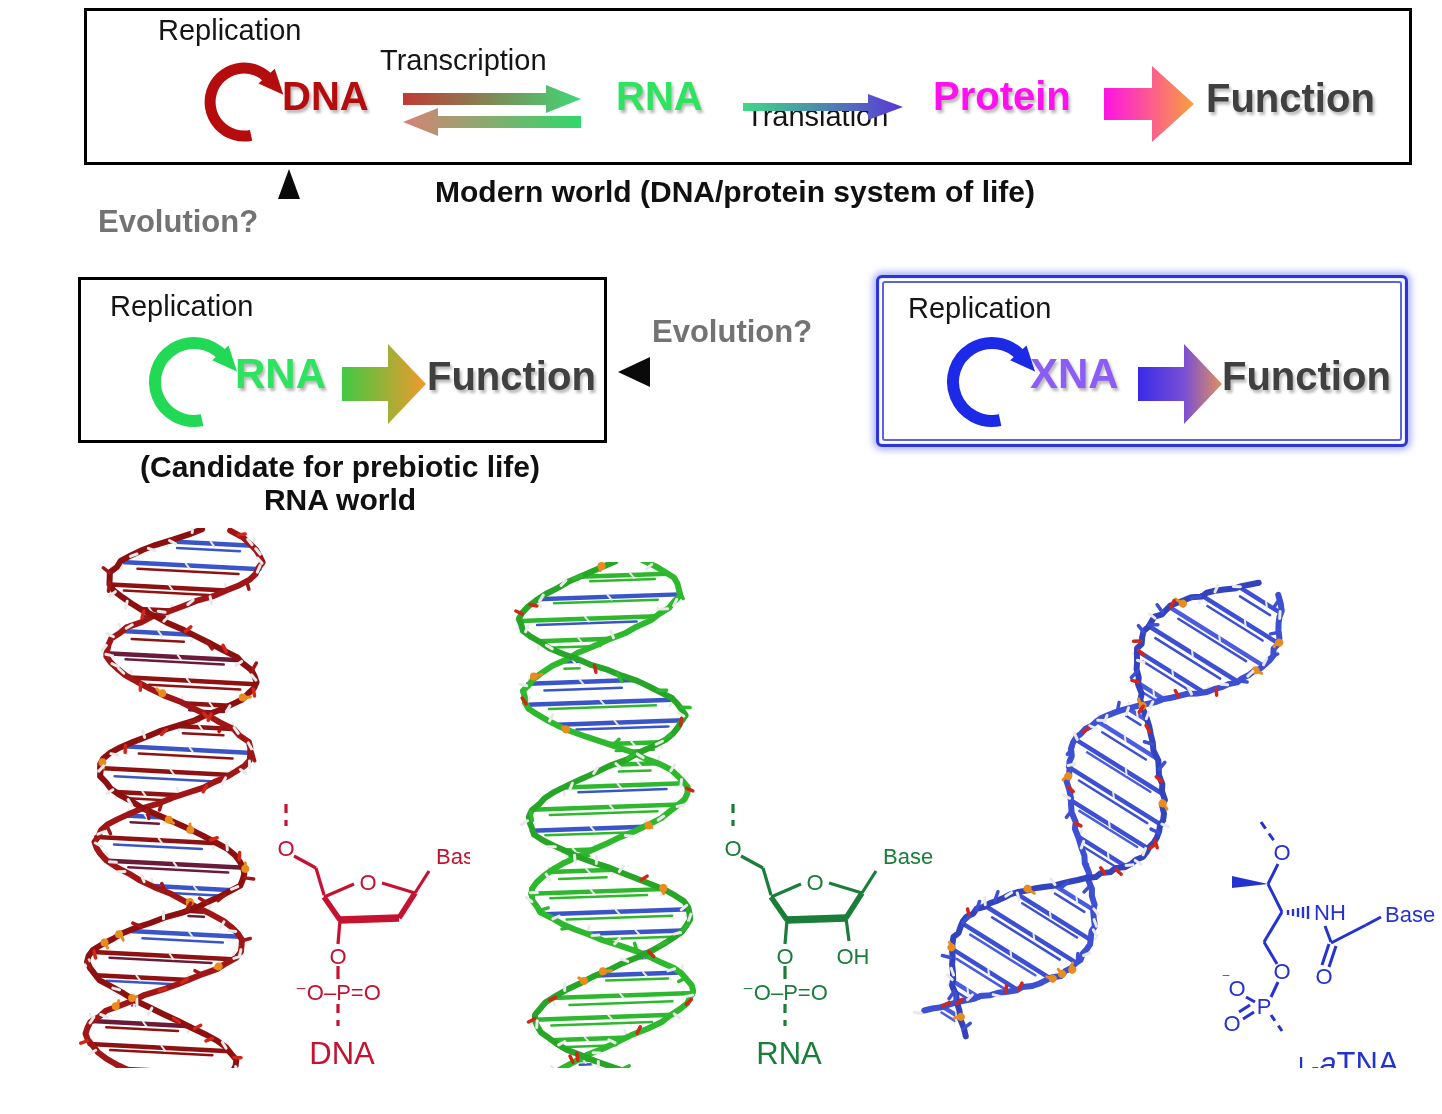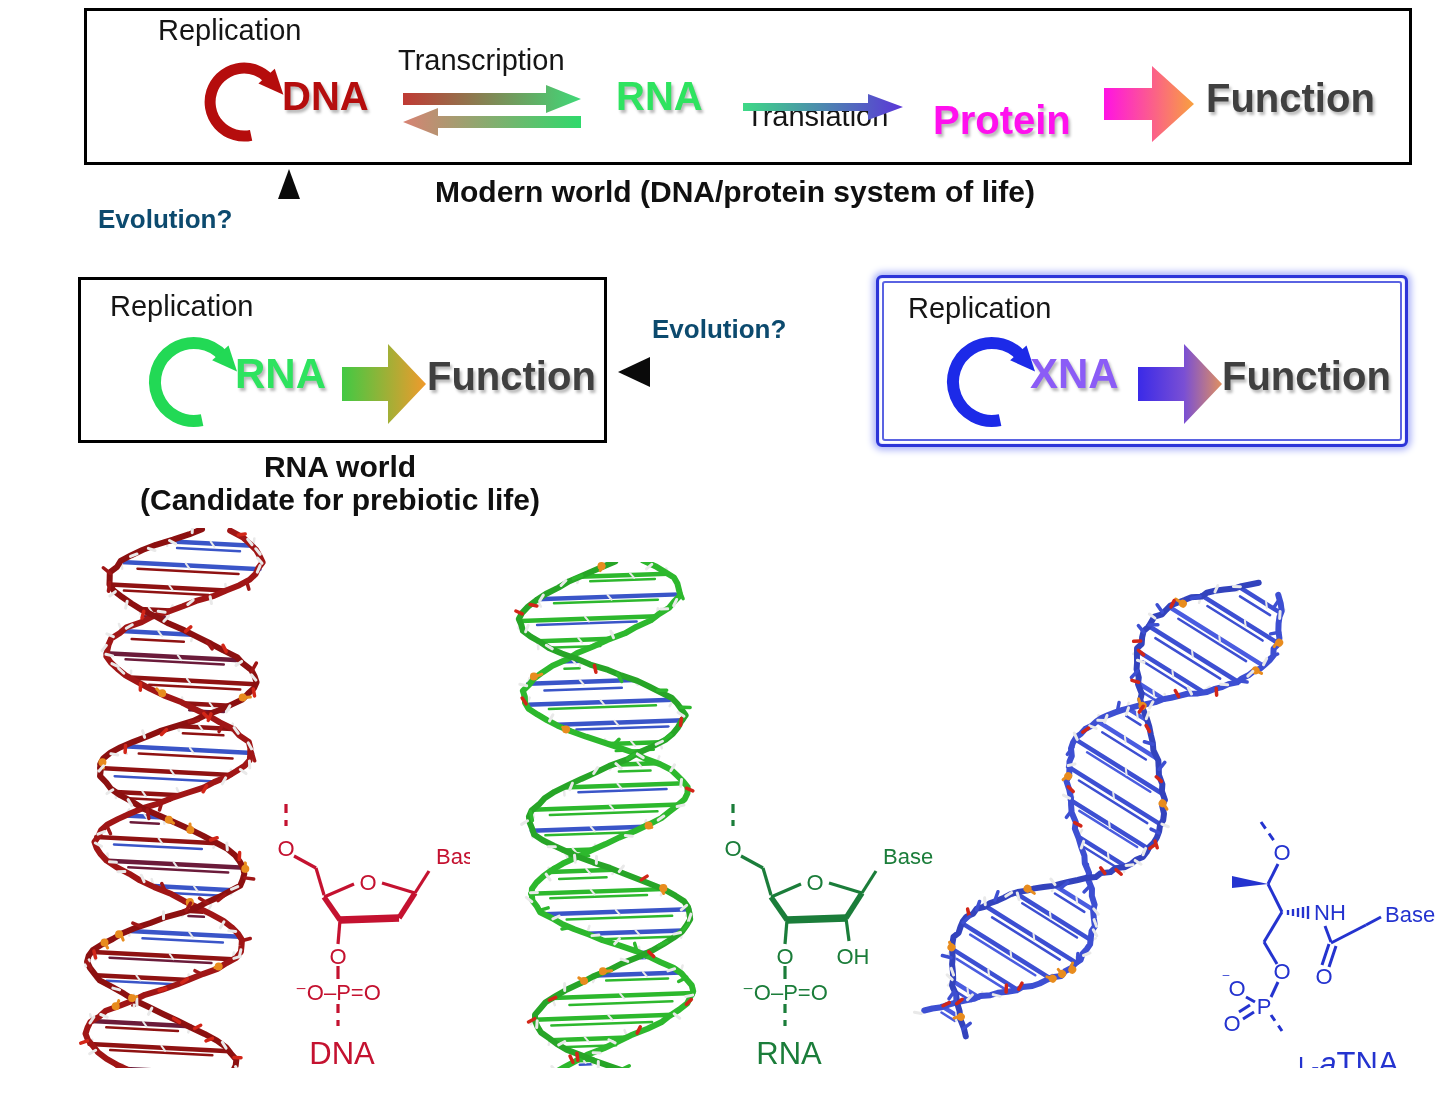--- a/index.html
+++ b/index.html
@@ -3,30 +3,30 @@
 <meta charset="utf-8">
 <style>
   html,body{margin:0;padding:0;background:#fff;}
   #stage{position:relative;width:1442px;height:1068px;background:#fff;overflow:hidden;
          font-family:"Liberation Sans","DejaVu Sans",sans-serif;border-radius:9px;}
   .abs{position:absolute;}
   .plain{font-size:29px;color:#151515;white-space:nowrap;}
   .big{font-weight:bold;font-size:40px;white-space:nowrap;text-shadow:2px 3px 3px #b9b9b9;}
   .big2{font-weight:bold;font-size:42px;white-space:nowrap;text-shadow:2px 3px 3px #b9b9b9;}
   .cap{font-weight:bold;font-size:30px;color:#101010;text-align:center;line-height:33px;white-space:nowrap;}
-  .evo{font-weight:bold;font-size:26px;color:#0c4a6e;white-space:nowrap;}
+  .evo{font-weight:bold;font-size:31px;color:#737373;white-space:nowrap;}
   .box-black{border:3px solid #000;background:#fff;}
   .xna-outer{border:3px solid #2d35d8;border-radius:6px;background:#fff;
              box-shadow:0 0 7px 3px #aab2f8, inset 0 0 2px 0 #aab2f8;}
   .xna-inner{position:absolute;left:3px;top:3px;right:3px;bottom:3px;
              border:2px solid #5a63e2;border-radius:3px;}
   .c-dna{color:#b50d0d;}
   .c-rna{color:#2ee35f;}
   .c-xna{color:#8b5cf6;}
-  .c-protein{color:#ff10ee;margin-top:24px;}
+  .c-protein{color:#ff10ee;}
   .c-function{color:#404040;}
   svg text{font-family:"Liberation Sans","DejaVu Sans",sans-serif;}
   .struct-dna{color:#c41230;}
   .struct-rna{color:#1b7d3a;}
   .struct-tna{color:#2433cf;}
   .atom{font-size:22px;fill:currentColor;}
   .atom-s{font-size:17px;fill:currentColor;}
   .molname{font-size:31px;fill:currentColor;}
 </style>
 </head>
@@ -84,21 +84,21 @@
   <div class="abs box-black" style="left:84px;top:8px;width:1322px;height:151px;"></div>
 
   <div class="abs plain" style="left:158px;top:14px;">Replication</div>
 
   <svg class="abs" style="left:196px;top:56px;" width="106" height="98">
     <path d="M55.1 79.3 A34 34 0 1 1 73.3 23.2" fill="none" stroke="#b50d0d" stroke-width="11" marker-end="url(#mRed)"></path>
   </svg>
 
   <div class="abs big c-dna" style="left:282px;top:74px;">DNA</div>
 
-  <div class="abs plain" style="left:398px;top:44px;">Transcription</div>
+  <div class="abs plain" style="left:380px;top:44px;">Transcription</div>
 
   <svg class="abs" style="left:400px;top:84px;" width="184" height="52">
     <polygon points="3,9 146,9 146,1 181,15 146,29 146,21 3,21" fill="url(#gTransTop)"></polygon>
     <polygon points="181,32 38,32 38,24 3,38 38,52 38,44 181,44" fill="url(#gTransBot)"></polygon>
   </svg>
 
   <div class="abs big c-rna" style="left:616px;top:74px;">RNA</div>
 
   <div class="abs plain" style="left:746px;top:52px;margin-top:48px;">Translation</div>
 
@@ -126,22 +126,22 @@
   <div class="abs plain" style="left:110px;top:290px;">Replication</div>
   <svg class="abs" style="left:140px;top:330px;" width="118" height="108">
     <path d="M62.1 90.1 A39 39 0 1 1 83 25.9" fill="none" stroke="#22d955" stroke-width="12" marker-end="url(#mGreen)"></path>
   </svg>
   <div class="abs big2 c-rna" style="left:235px;top:350px;">RNA</div>
   <svg class="abs" style="left:338px;top:336px;" width="92" height="96">
     <polygon points="4,31 50,31 50,8 88,48 50,88 50,65 4,65" fill="url(#gBigRna)"></polygon>
   </svg>
   <div class="abs big c-function" style="left:427px;top:354px;">Function</div>
   <div class="abs cap" style="left:40px;top:450px;width:600px;">
+    <div>(Candidate for prebiotic life)</div>
     <div>RNA world</div>
-    <div>(Candidate for prebiotic life)</div>
   </div>
 
   <div class="abs evo" style="left:652px;top:314px;">Evolution?</div>
   <svg class="abs" style="left:610px;top:352px;" width="252" height="40">
     <line x1="244" y1="20" x2="44" y2="20" stroke="url(#gDashH)" stroke-width="9" stroke-dasharray="8 7"></line>
     <polygon points="8,20 40,5 40,35" fill="#0a0a0a"></polygon>
   </svg>
 
   <div class="abs xna-outer" style="left:876px;top:275px;width:526px;height:166px;">
     <div class="xna-inner"></div>

